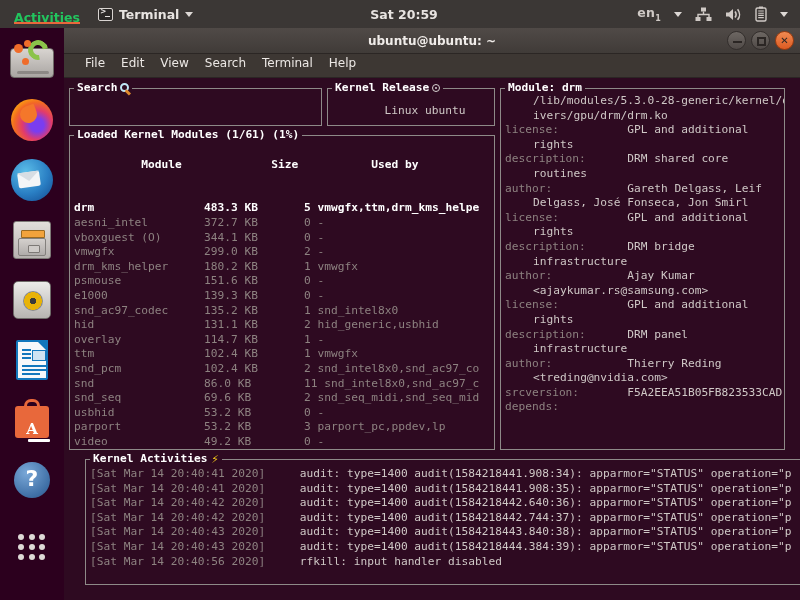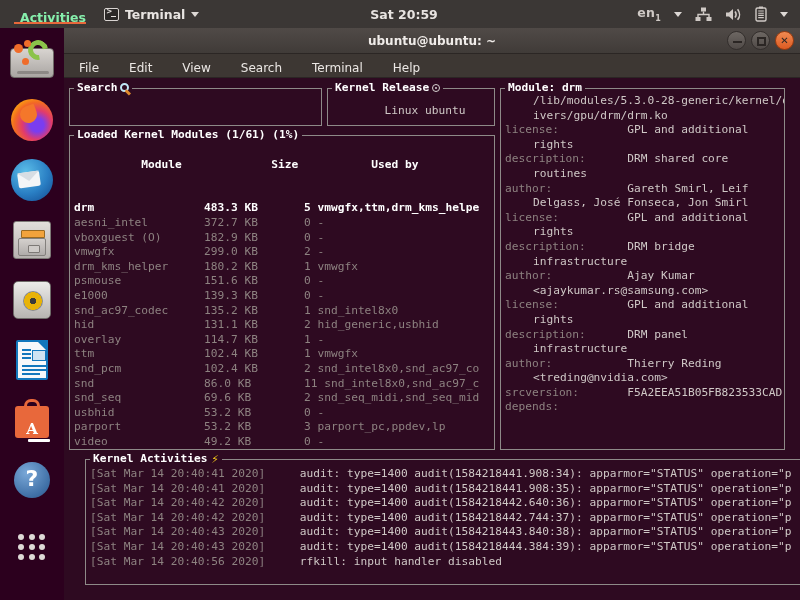--- a/index.html
+++ b/index.html
@@ -13,22 +13,22 @@
   
   #topbar {
     position: absolute; left: 0; top: 0; width: 800px; height: 28px;
     background: #3b3735;
     display: flex; align-items: center;
     color: #e8e4e1;
     font-size: 12.5px; font-weight: bold;
     font-family: "DejaVu Sans", sans-serif;
   }
   #activities {
-    padding: 0 12px 0 20px; height: 20px; line-height: 28px;
-    position: relative; color: #86efac;
+    padding: 0 12px 0 14px; height: 20px; line-height: 28px;
+    position: relative; color: #22c55e;
   }
   #activities::after {
     content: ""; position: absolute; left: 14px; right: 12px; bottom: 0;
     height: 2px; background: #e8683b;
   }
   .tb-app { display: flex; align-items: center; gap: 6px; margin-left: 6px; }
   .tb-app-icon {
     width: 15px; height: 13px; border: 1.5px solid #d9d4d1; border-radius: 2px;
     background: #2b2827; position: relative; flex: none;
   }
@@ -146,21 +146,21 @@
     position: relative; }
   .wbtn.close { background: linear-gradient(#f08a52,#dc5b22); border-color:#9c3c10; }
   .wbtn .g { position:absolute; left:50%; top:50%; transform:translate(-50%,-50%);
     color:#2b2624; font-size:10px; line-height:1; font-weight:bold; }
   .wbtn .mdash { position:absolute; left:5px; top:8.5px; width:9px; height:2px; background:#2b2624; }
   .wbtn .msq { position:absolute; left:5px; top:5px; width:9px; height:9px;
     border:2px solid #2b2624; }
 
   #menubar {
     height: 24px; flex: none; background: #3d3733;
-    display: flex; align-items: flex-end; padding-left: 8px; gap: 16px;
+    display: flex; align-items: flex-start; padding-left: 14px; gap: 2px;
     border-bottom: 1px solid #2b2624;
   }
   .menu-item { color: #ece8e5; font-size: 12px; padding: 2px 7px; border-radius: 2px; }
 
   #screen {
     flex: 1; background: #2e0a21; padding: 4px 5px 3px 5px;
     font-family: "DejaVu Sans Mono", monospace;
     font-size: 11.2px; line-height: 14.6px;
     color: #d8d4d2; position: relative; overflow: hidden;
   }
@@ -343,21 +343,21 @@
     <div class="box" style="left:5px; top:57px; width:426px; height:315px;">
       <div class="box-title">Loaded Kernel Modules (1/61) (1%)</div>
       <div class="box-body" style="padding-top:7px;">
         <div class="mrow hdr">
           <span class="col-mod">Module</span><span class="col-size">Size</span><span class="col-used">Used by</span>
         </div>
         <div style="height:14.6px;"></div>
         <div id="modules-rows">
             <div class="mrow sel"><span class="col-mod">drm</span><span class="col-size">483.3 KB</span><span class="col-used">5 vmwgfx,ttm,drm_kms_helpe</span></div>
             <div class="mrow dim"><span class="col-mod">aesni_intel</span><span class="col-size">372.7 KB</span><span class="col-used">0 -</span></div>
-            <div class="mrow dim"><span class="col-mod">vboxguest (O)</span><span class="col-size">182.9 KB</span><span class="col-used">0 -</span></div>
+            <div class="mrow dim"><span class="col-mod">vboxguest (O)</span><span class="col-size">344.1 KB</span><span class="col-used">0 -</span></div>
             <div class="mrow dim"><span class="col-mod">vmwgfx</span><span class="col-size">299.0 KB</span><span class="col-used">2 -</span></div>
             <div class="mrow dim"><span class="col-mod">drm_kms_helper</span><span class="col-size">180.2 KB</span><span class="col-used">1 vmwgfx</span></div>
             <div class="mrow dim"><span class="col-mod">psmouse</span><span class="col-size">151.6 KB</span><span class="col-used">0 -</span></div>
             <div class="mrow dim"><span class="col-mod">e1000</span><span class="col-size">139.3 KB</span><span class="col-used">0 -</span></div>
             <div class="mrow dim"><span class="col-mod">snd_ac97_codec</span><span class="col-size">135.2 KB</span><span class="col-used">1 snd_intel8x0</span></div>
             <div class="mrow dim"><span class="col-mod">hid</span><span class="col-size">131.1 KB</span><span class="col-used">2 hid_generic,usbhid</span></div>
             <div class="mrow dim"><span class="col-mod">overlay</span><span class="col-size">114.7 KB</span><span class="col-used">1 -</span></div>
             <div class="mrow dim"><span class="col-mod">ttm</span><span class="col-size">102.4 KB</span><span class="col-used">1 vmwgfx</span></div>
             <div class="mrow dim"><span class="col-mod">snd_pcm</span><span class="col-size">102.4 KB</span><span class="col-used">2 snd_intel8x0,snd_ac97_co</span></div>
             <div class="mrow dim"><span class="col-mod">snd</span><span class="col-size">86.0 KB</span><span class="col-used">11 snd_intel8x0,snd_ac97_c</span></div>
@@ -371,21 +371,21 @@
 
     <div class="box" style="left:436px; top:10px; width:285px; height:362px;">
       <div class="box-title">Module: drm</div>
       <div class="box-body" id="detail-lines" style="padding-top:5px;">
           <div class="ln"><span class="norm">/lib/modules/5.3.0-28-generic/kernel/dr</span></div>
           <div class="ln"><span class="norm">ivers/gpu/drm/drm.ko</span></div>
           <div class="ln"><span class="dim">license:      </span><span class="norm">GPL and additional</span></div>
           <div class="ln"><span class="norm">rights</span></div>
           <div class="ln"><span class="dim">description:  </span><span class="norm">DRM shared core</span></div>
           <div class="ln"><span class="norm">routines</span></div>
-          <div class="ln"><span class="dim">author:       </span><span class="norm">Gareth Smirl, Leif</span></div>
+          <div class="ln"><span class="dim">author:       </span><span class="norm">Gareth Delgass, Leif</span></div>
           <div class="ln"><span class="norm">Delgass, José Fonseca, Jon Smirl</span></div>
           <div class="ln"><span class="dim">license:      </span><span class="norm">GPL and additional</span></div>
           <div class="ln"><span class="norm">rights</span></div>
           <div class="ln"><span class="dim">description:  </span><span class="norm">DRM bridge</span></div>
           <div class="ln"><span class="norm">infrastructure</span></div>
           <div class="ln"><span class="dim">author:       </span><span class="norm">Ajay Kumar</span></div>
           <div class="ln"><span class="norm">&lt;ajaykumar.rs@samsung.com&gt;</span></div>
           <div class="ln"><span class="dim">license:      </span><span class="norm">GPL and additional</span></div>
           <div class="ln"><span class="norm">rights</span></div>
           <div class="ln"><span class="dim">description:  </span><span class="norm">DRM panel</span></div>

